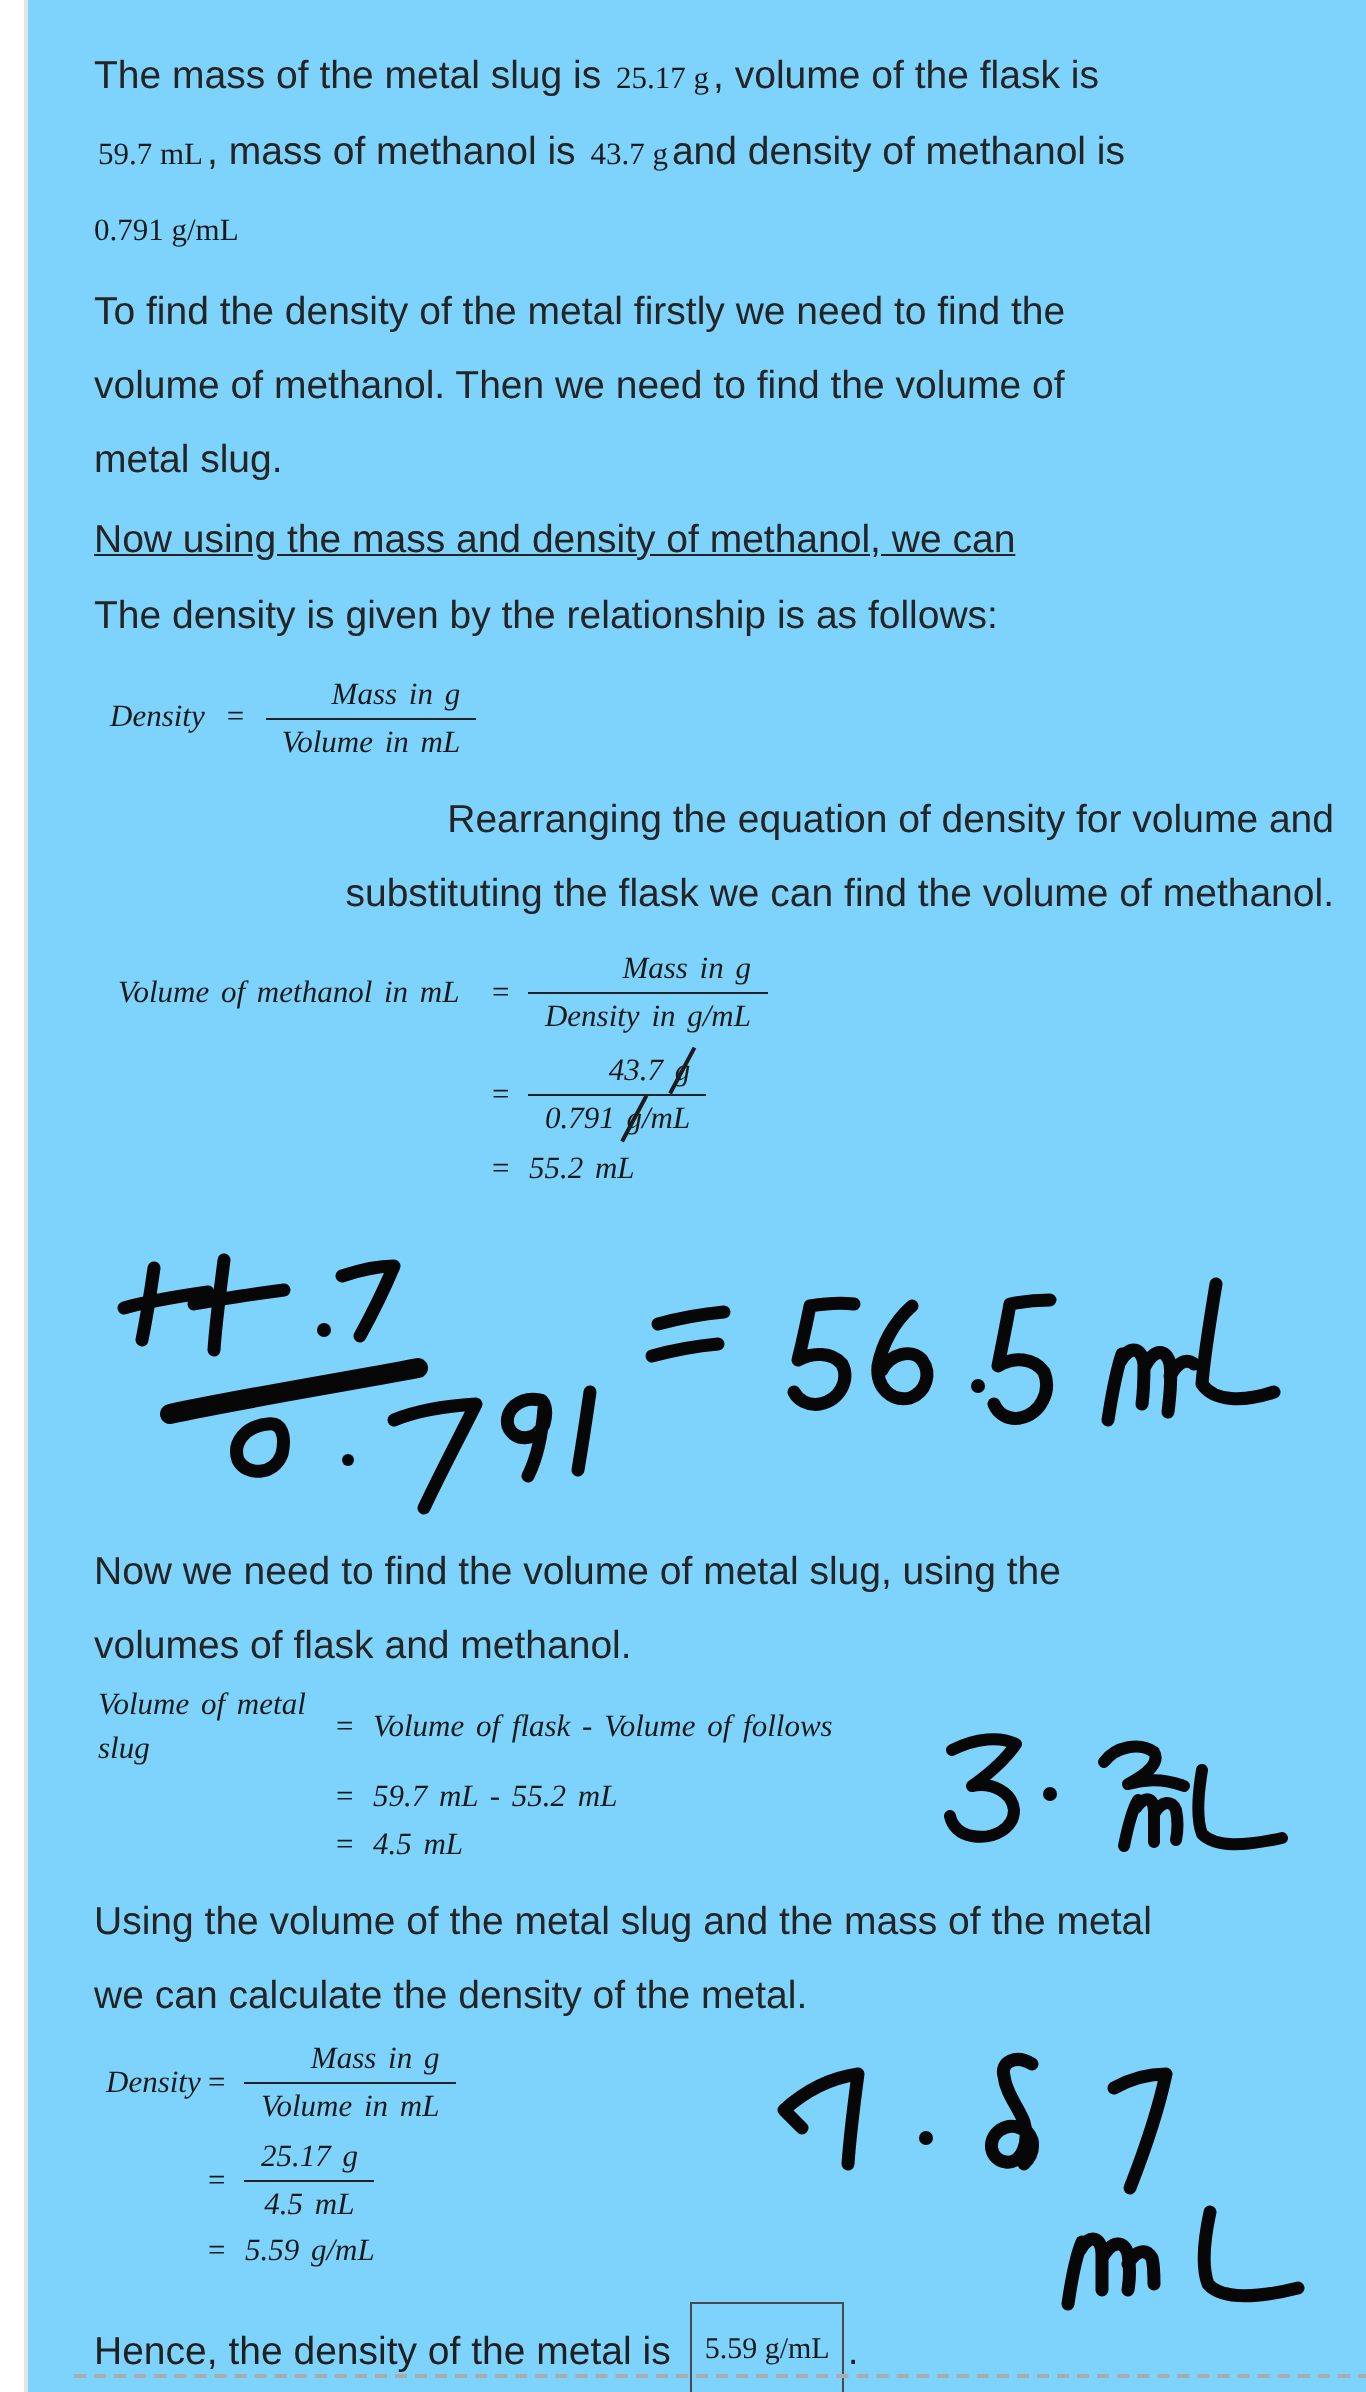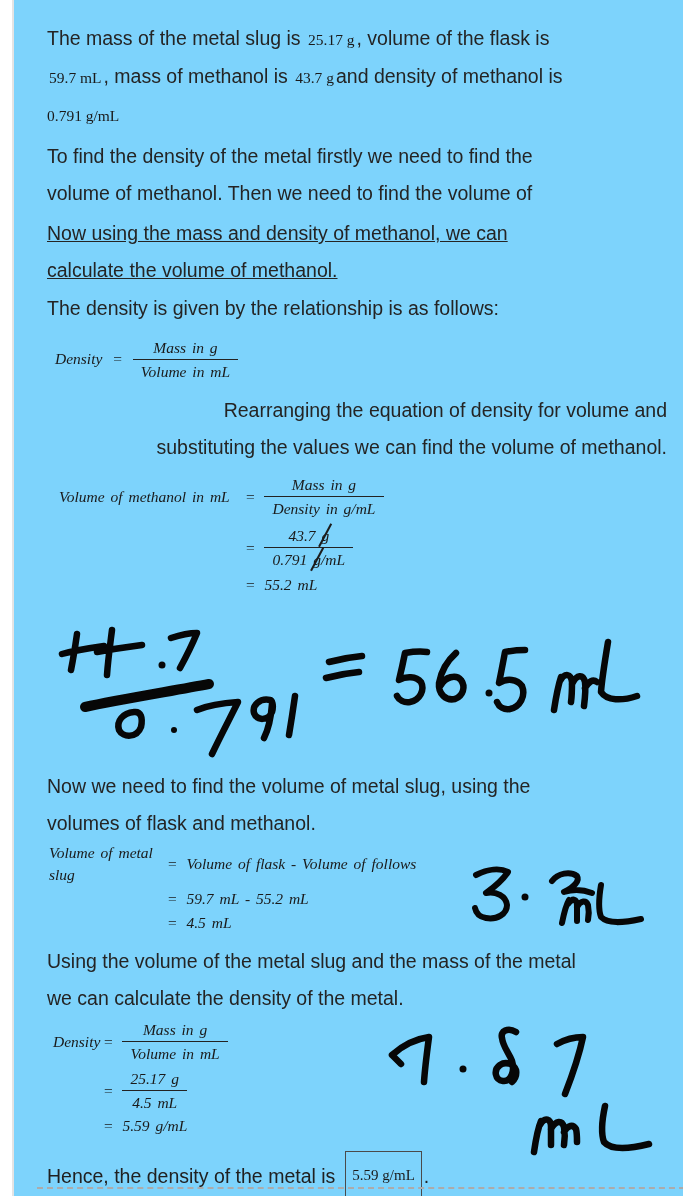--- a/index.html
+++ b/index.html
@@ -19,21 +19,21 @@
   .para{font-size:19.5px;line-height:37px;color:#242424;}
   .p2{margin-top:4px;}
   .p3{margin-top:3px;text-decoration:underline;}
   .p4{margin-top:1px;}
   .p5{margin-top:7px;text-align:right;}
   .p6{margin-top:0px;}
   .p7{margin-top:9px;}
   .inline-val{font-family:"Liberation Serif",serif;font-size:15.5px;color:#1a1a1a;padding:0 2px;}
   .eq{font-family:"Liberation Serif",serif;font-size:15.5px;color:#1a1a1a;word-spacing:2px;font-style:italic;}
   .frac{display:inline-block;text-align:center;vertical-align:middle;line-height:19px;}
-  .frac .num{display:block;padding:1px 8px 2px;border-bottom:1.4px solid #222;}
+  .frac .num{display:block;padding:1px 8px 2px;border-bottom:1.4px solid #222;text-align:right;}
   .frac .den{display:block;padding:2px 8px 1px;}
   .eqrow{display:flex;align-items:center;margin-bottom:6px;}
   .eqrow .sign{margin:0 9px 0 0;}
   .eqlabel{display:inline-block;}
   .spacer{display:inline-block;}
 
   
   .cancel{position:relative;display:inline-block;}
   .cancel::after{
     content:"";position:absolute;left:50%;top:46%;
@@ -98,43 +98,43 @@
         <span class="inline-val">43.7 g</span><span>and density of methanol is</span>
       </div>
       <div>
         <span class="inline-val" style="padding-left:0">0.791 g/mL</span>
       </div>
     </div>
 
     <div class="para p2">
       <div>To find the density of the metal firstly we need to find the</div>
       <div>volume of methanol. Then we need to find the volume of</div>
+      <div>metal slug.</div>
     </div>
 
     <div class="para p3">
       <div>Now using the mass and density of methanol, we can</div>
-      <div>calculate the volume of methanol.</div>
     </div>
 
     <div class="para p4">
       <div>The density is given by the relationship is as follows:</div>
     </div>
 
     <div class="eq eq-def">
       <span class="eqlabel">Density</span>
       <span class="sign">=</span>
       <span class="frac">
         <span class="num">Mass in g</span>
         <span class="den">Volume in mL</span>
       </span>
     </div>
 
     <div class="para p5">
       <div>Rearranging the equation of density for volume and</div>
-      <div>substituting the values we can find the volume of methanol.</div>
+      <div>substituting the flask we can find the volume of methanol.</div>
     </div>
 
     <div class="eq eq-methanol">
       <div class="eqrow">
         <span class="eqlabel">Volume of methanol in mL</span>
         <span class="sign">=</span>
         <span class="frac">
           <span class="num">Mass in g</span>
           <span class="den">Density in g/mL</span>
         </span>

